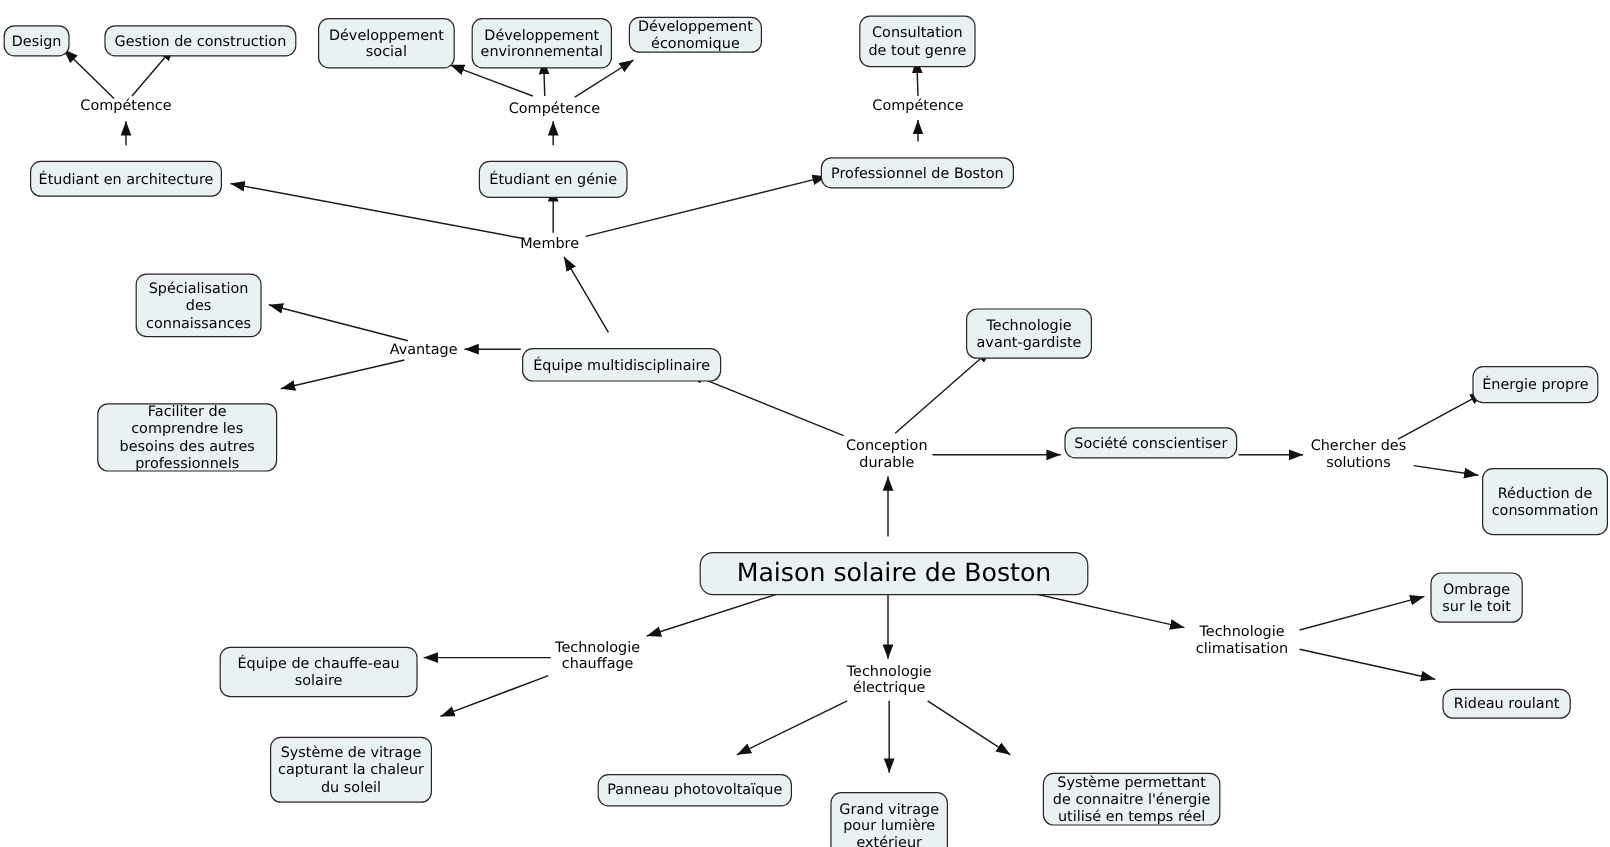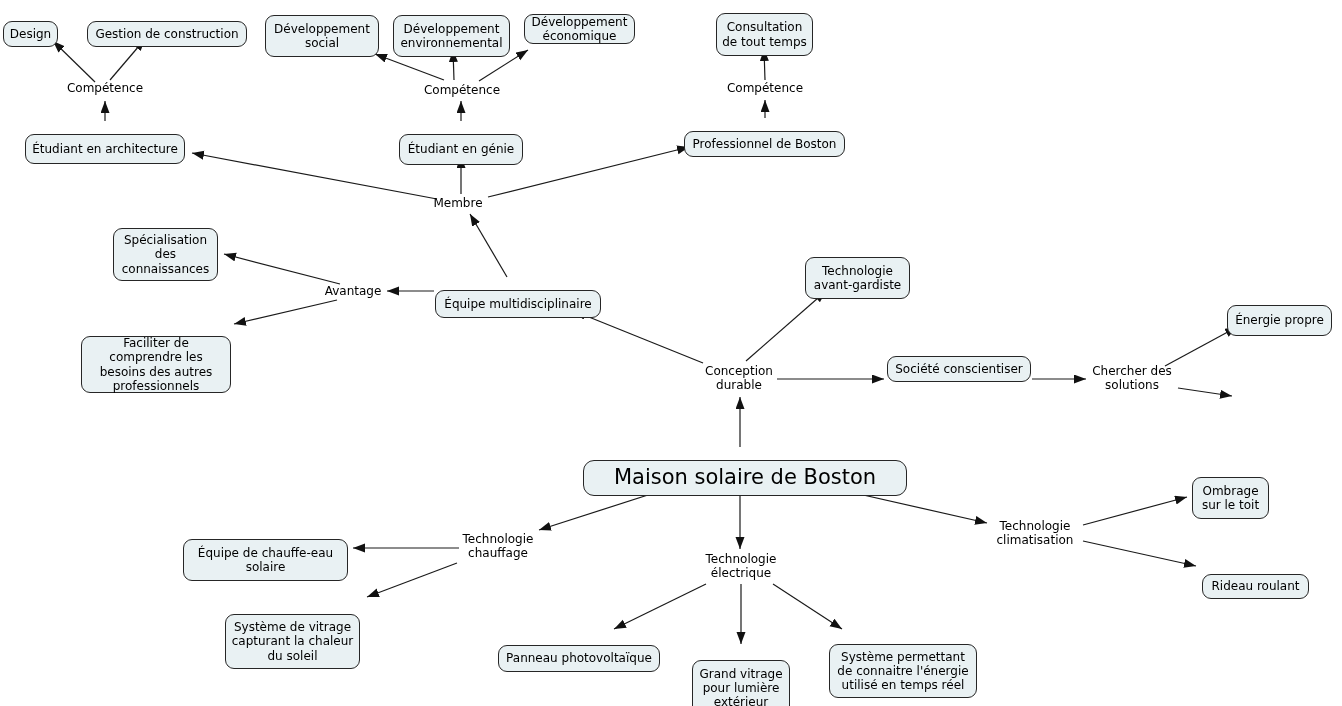--- a/index.html
+++ b/index.html
@@ -91,36 +91,37 @@
     <line x1="773" y1="584" x2="842" y2="629" marker-end="url(#arrow)"></line>
     <line x1="1083" y1="525" x2="1187" y2="497" marker-end="url(#arrow)"></line>
     <line x1="1083" y1="541" x2="1196" y2="566" marker-end="url(#arrow)"></line>
   </svg>
 
   <div class="node" style="left:3px;top:9px;width:55px;height:26px">Design</div>
   <div class="node" style="left:87px;top:9px;width:160px;height:26px">Gestion de construction</div>
   <div class="node" style="left:265px;top:3px;width:114px;height:42px">Développement social</div>
   <div class="node" style="left:393px;top:3px;width:117px;height:42px">Développement environnemental</div>
   <div class="node" style="left:524px;top:2px;width:111px;height:30px">Développement économique</div>
-  <div class="node" style="left:716px;top:1px;width:97px;height:43px">Consultation de tout temps</div>
+  <div class="node" style="left:716px;top:1px;width:97px;height:43px">Consultation de tout genre</div>
   <div class="node" style="left:25px;top:122px;width:160px;height:30px">Étudiant en architecture</div>
   <div class="node" style="left:399px;top:122px;width:124px;height:31px">Étudiant en génie</div>
   <div class="node" style="left:684px;top:119px;width:161px;height:26px">Professionnel de Boston</div>
   <div class="node" style="left:113px;top:216px;width:105px;height:53px">Spécialisation des connaissances</div>
   <div class="node" style="left:81px;top:324px;width:150px;height:57px">Faciliter de comprendre les besoins des autres professionnels</div>
   <div class="node" style="left:435px;top:278px;width:166px;height:28px">Équipe multidisciplinaire</div>
   <div class="node" style="left:805px;top:245px;width:105px;height:42px">Technologie avant-gardiste</div>
   <div class="node" style="left:887px;top:344px;width:144px;height:26px">Société conscientiser</div>
   <div class="node" style="left:1227px;top:293px;width:105px;height:31px">Énergie propre</div>
+  <div class="node" style="left:1235px;top:378px;width:105px;height:56px">Réduction de consommation</div>
   <div class="node title-node" style="left:583px;top:448px;width:324px;height:36px">Maison solaire de Boston</div>
   <div class="node" style="left:183px;top:527px;width:165px;height:42px">Équipe de chauffe-eau solaire</div>
   <div class="node" style="left:225px;top:602px;width:135px;height:55px">Système de vitrage capturant la chaleur du soleil</div>
   <div class="node" style="left:498px;top:633px;width:162px;height:27px">Panneau photovoltaïque</div>
   <div class="node" style="left:692px;top:648px;width:98px;height:56px">Grand vitrage pour lumière extérieur</div>
-  <div class="node" style="left:829px;top:632px;width:148px;height:54px">Système permettant de connaitre l'énergie utilisé en temps réel</div>
+  <div class="node" style="left:869px;top:632px;width:148px;height:44px">Système permettant de connaitre l'énergie utilisé en temps réel</div>
   <div class="node" style="left:1192px;top:465px;width:77px;height:42px">Ombrage sur le toit</div>
   <div class="node" style="left:1202px;top:562px;width:107px;height:25px">Rideau roulant</div>
 
   <div class="phrase" style="left:63px;top:81px;width:84px">Compétence</div>
   <div class="phrase" style="left:420px;top:83px;width:84px">Compétence</div>
   <div class="phrase" style="left:723px;top:81px;width:84px">Compétence</div>
   <div class="phrase" style="left:428px;top:196px;width:60px">Membre</div>
   <div class="phrase" style="left:324px;top:284px;width:58px">Avantage</div>
   <div class="phrase" style="left:694px;top:364px;width:90px">Conception durable</div>
   <div class="phrase" style="left:1087px;top:364px;width:90px">Chercher des solutions</div>

